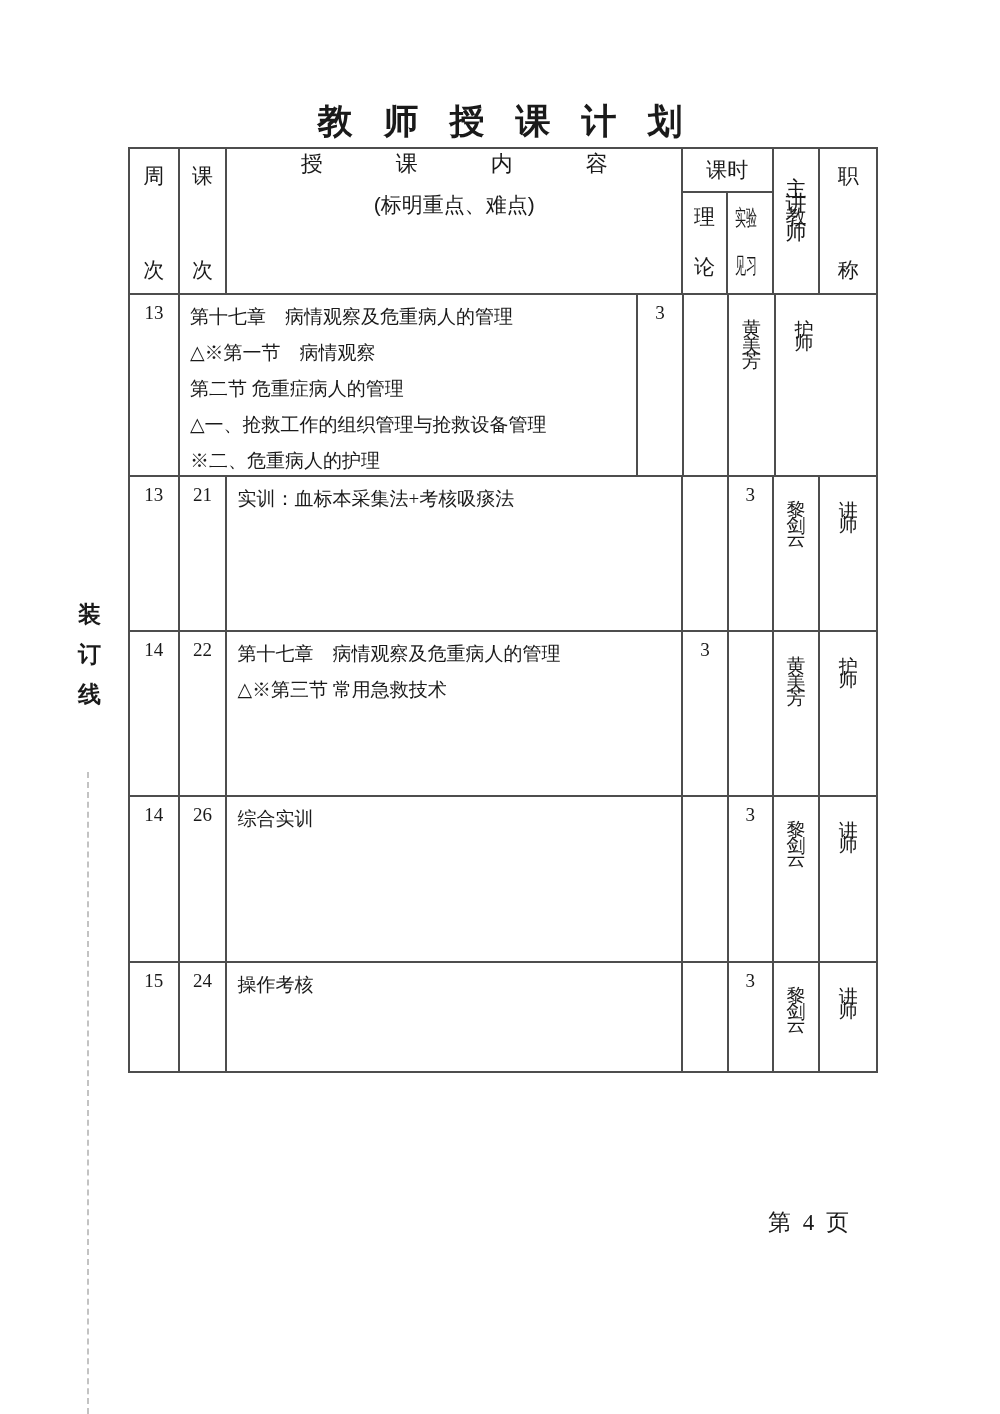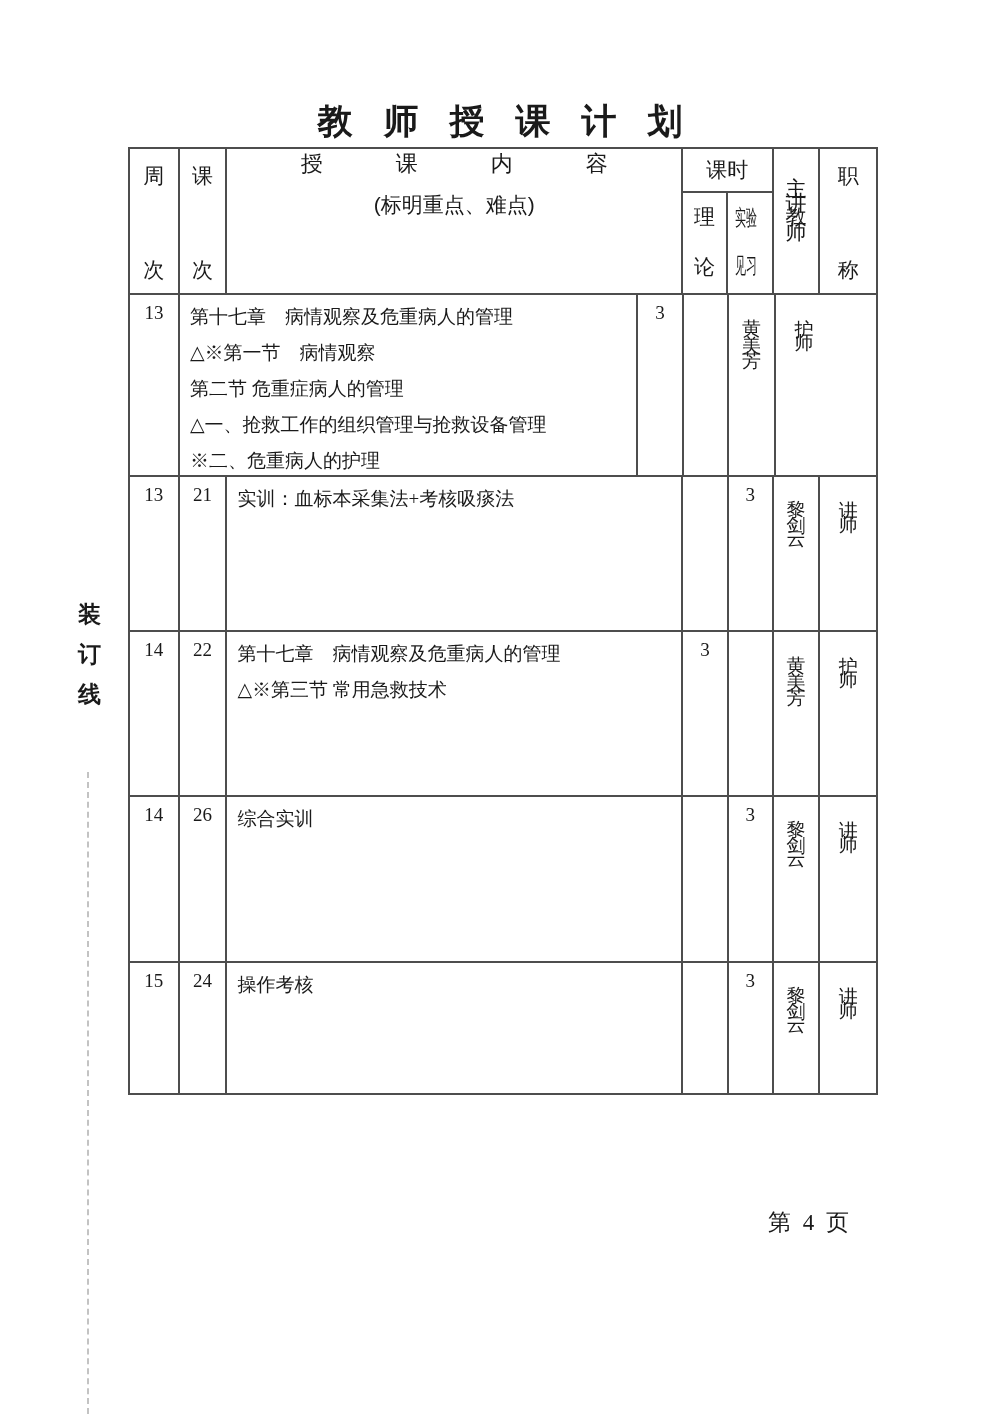--- a/index.html
+++ b/index.html
@@ -77,21 +77,21 @@
   .sub-practice{ width:36px; }
   .squeeze-col{ display:flex; flex-direction:column; justify-content:space-between;
                 align-items:center; padding:10px 0 12px 0; height:100%; }
   .squeeze{ display:inline-block; transform:scaleX(.5); transform-origin:center;
             white-space:nowrap; font-size:22px; }
   .head-vtext{ writing-mode:vertical-rl; text-orientation:upright;
                letter-spacing:15px; font-size:21px;
                display:block; margin:0 auto; padding-top:11px; height:100%; }
 
   
-  .r1{height:182px;} .r2{height:155px;} .r3{height:165px;} .r4{height:166px;} .r5{height:130px;border-radius:15px;}
+  .r1{height:182px;} .r2{height:155px;} .r3{height:165px;} .r4{height:166px;} .r5{height:108px;border-radius:15px;}
   .num-cell{ text-align:center; padding-top:7px; font-size:19px; }
   .content-cell{ padding:4px 16px 0 10px; font-size:19px; line-height:36px;
                  white-space:pre-line; text-align:left; }
   .vname{ writing-mode:vertical-rl; text-orientation:upright;
           letter-spacing:16px; font-size:19px;
           display:block; margin:0 auto; padding-top:8px; height:100%; }
 
   
   .page-footer{
     position:absolute; left:768px; top:1207px;

